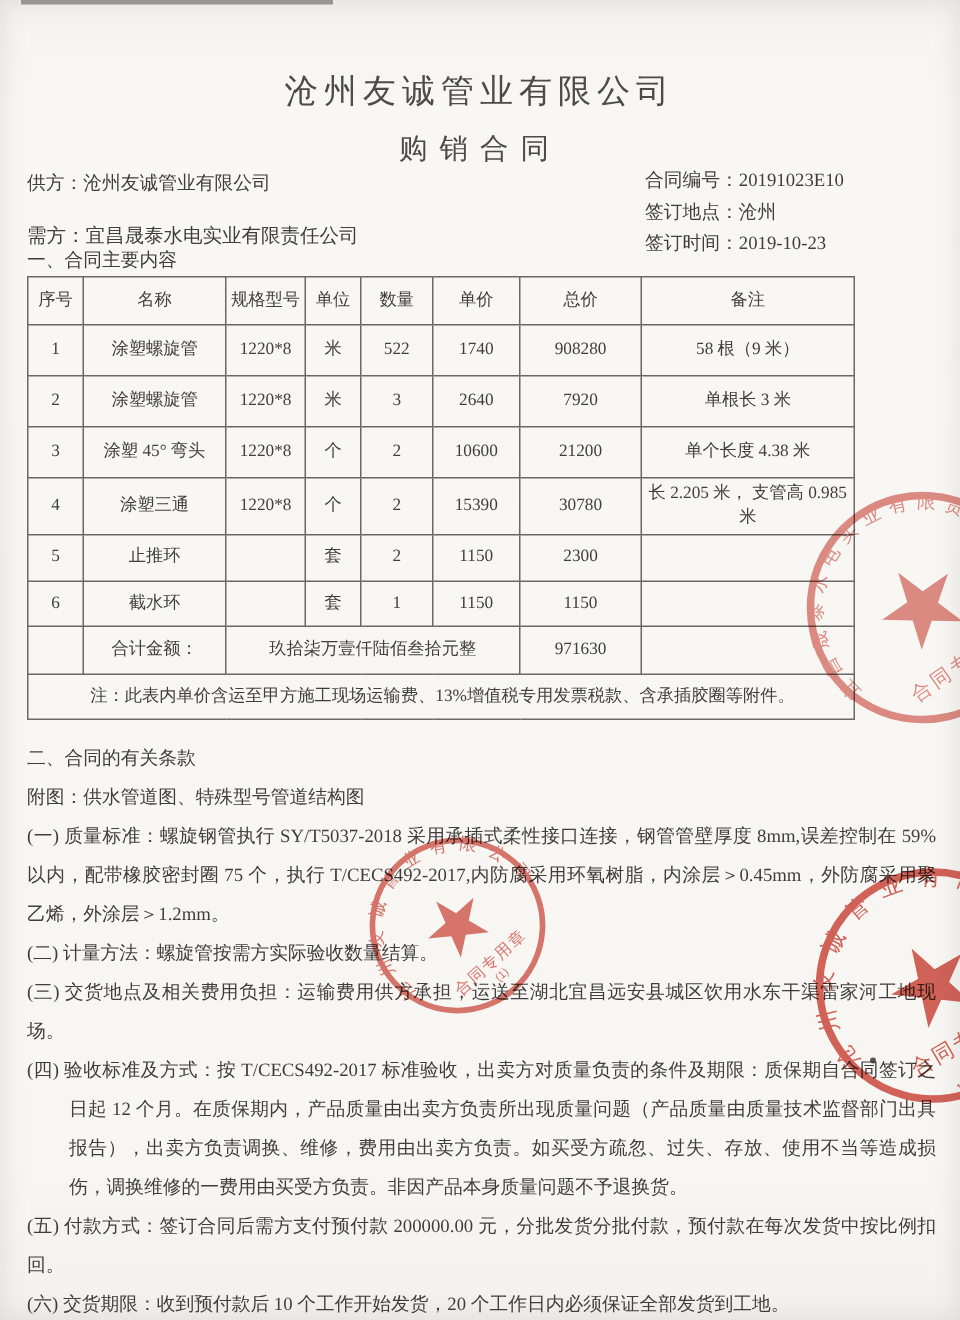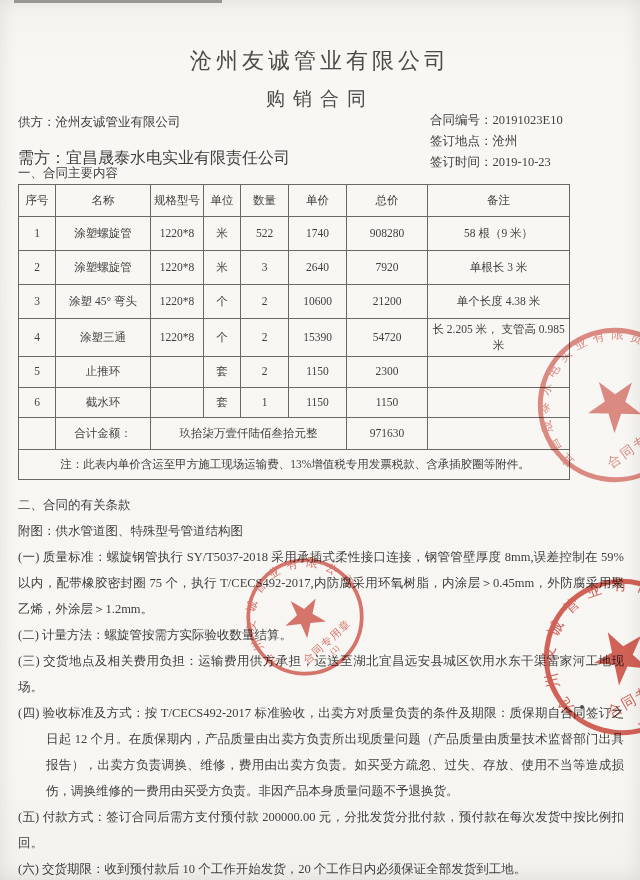--- a/index.html
+++ b/index.html
@@ -13,21 +13,21 @@
   }
   .artifact-topline { position:absolute; left:14px; top:0; width:208px; height:3px; background:#55534f; opacity:.55; }
   .artifact-dot { position:absolute; left:580px; top:705px; width:4px; height:4px; border-radius:50%; background:#2e2d2b; opacity:.8; }
 
   .doc-title { position:absolute; top:46px; left:0; width:100%; text-align:center;
     font-size:22px; letter-spacing:4px; color:#4c4b48; }
   .doc-subtitle { position:absolute; top:86px; left:0; width:100%; text-align:center;
     font-size:19px; letter-spacing:8px; color:#4c4b48; }
 
   .party-supplier { position:absolute; left:18px; top:114px; font-size:12.5px; }
-  .party-buyer   { position:absolute; left:18px; top:148px; font-size:16px; }
+  .party-buyer   { position:absolute; left:18px; top:148px; font-size:13px; }
   .meta-block { position:absolute; left:430px; top:110px; font-size:12.5px; line-height:21px; }
   .meta-block div { white-space:nowrap; }
 
   .heading-main { position:absolute; left:18px; top:165px; font-size:12.5px;text-align:center; }
 
   .items-table-wrap { position:absolute; left:18px; top:184px; }
   table.items { border-collapse:collapse; table-layout:fixed; width:551px;
     font-size:11.5px; color:#413f3d; }
   table.items td { border:1px solid #6a6865; text-align:center; padding:1px 3px;
     overflow:hidden; line-height:1.35; }
@@ -126,21 +126,21 @@
         <td>21200</td>
         <td>单个长度 4.38 米</td>
       </tr>
       <tr class="tr-item tr-item4">
         <td>4</td>
         <td>涂塑三通</td>
         <td>1220*8</td>
         <td>个</td>
         <td>2</td>
         <td>15390</td>
-        <td>54720</td>
+        <td>30780</td>
         <td>长 2.205 米， 支管高 0.985 米</td>
       </tr>
       <tr class="tr-item tr-item5">
         <td>5</td>
         <td>止推环</td>
         <td></td>
         <td>套</td>
         <td>2</td>
         <td>1150</td>
         <td>2300</td>

